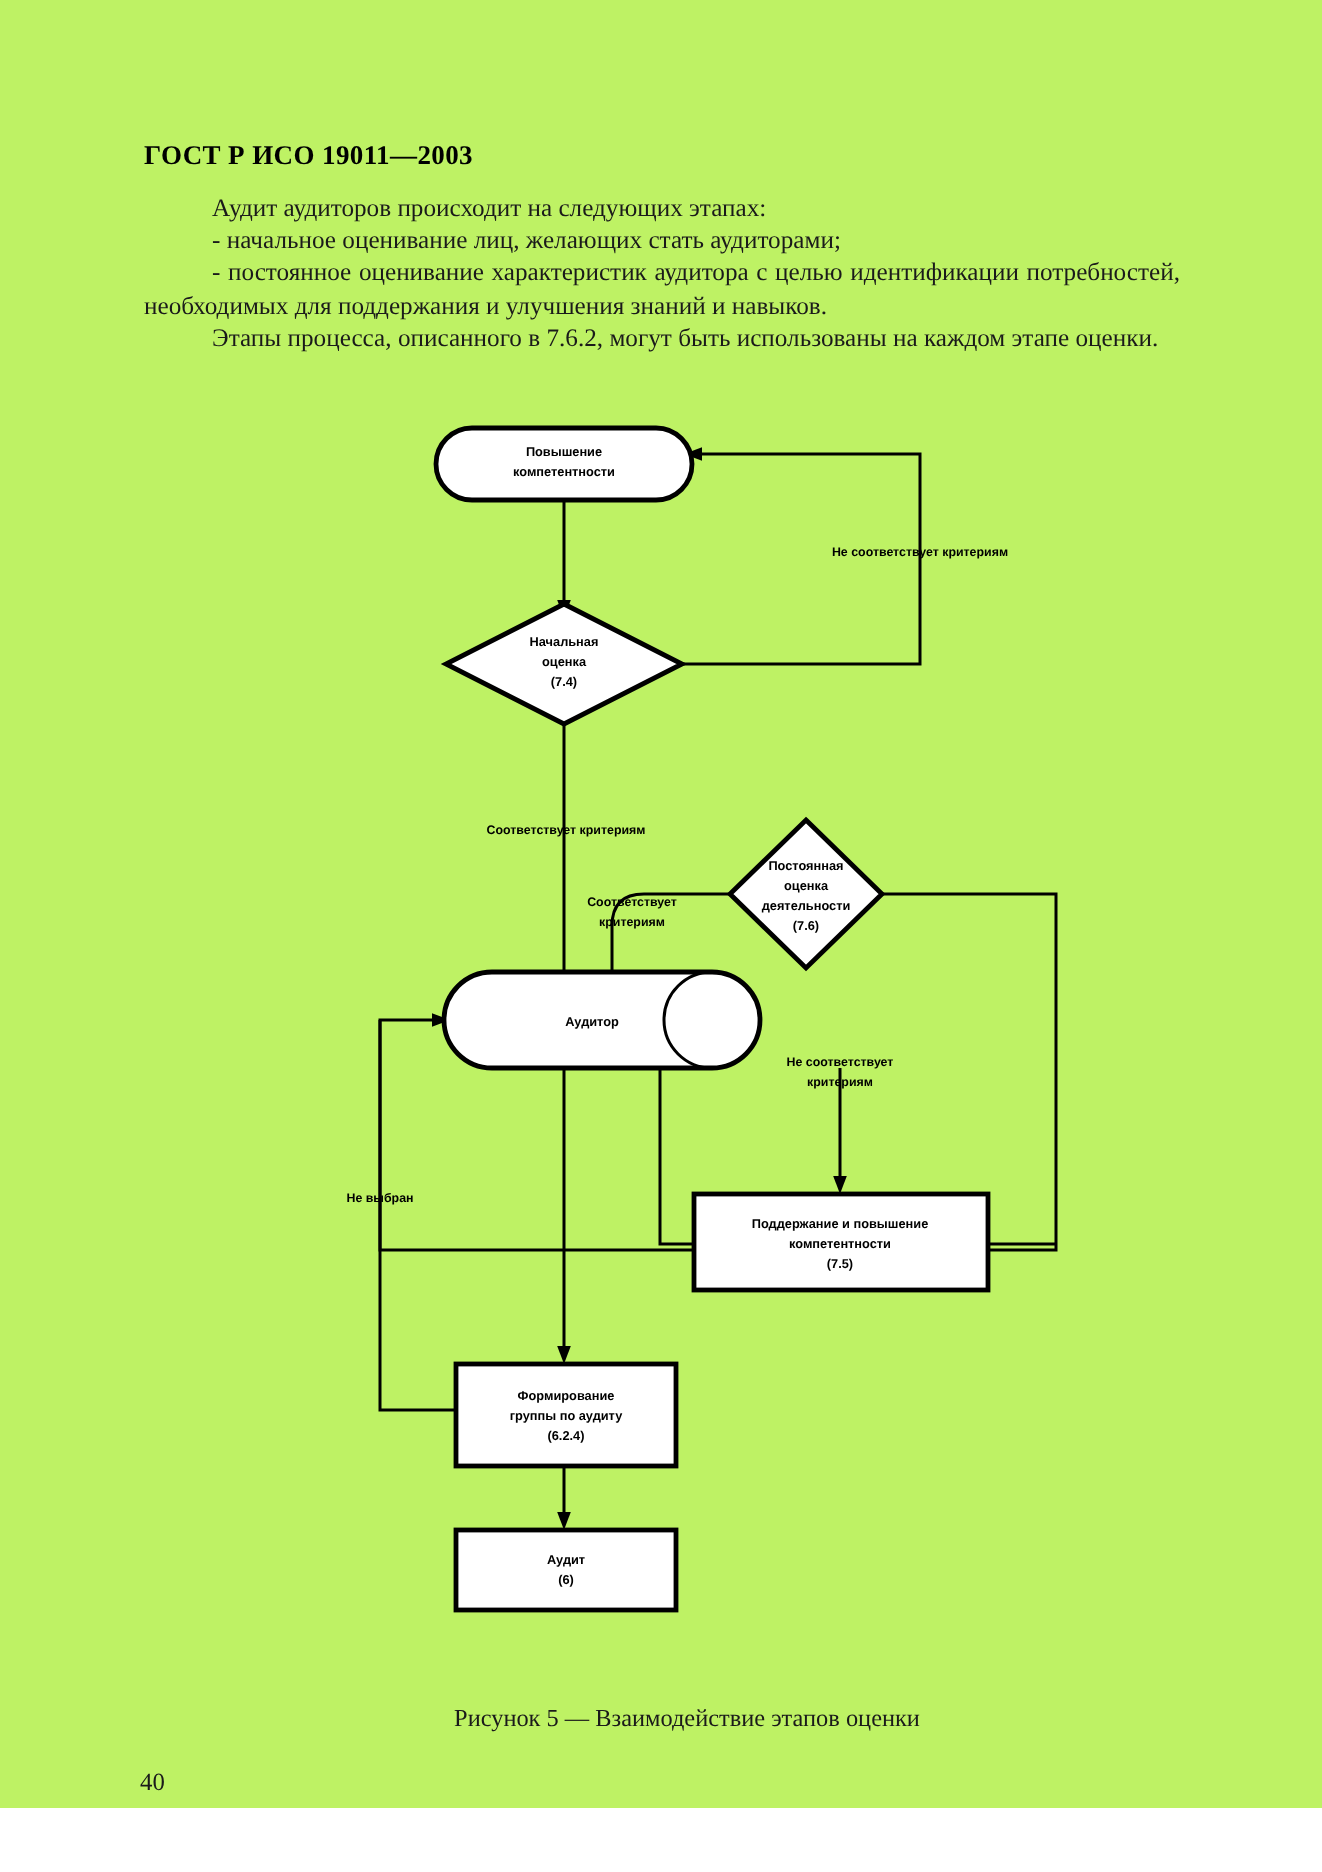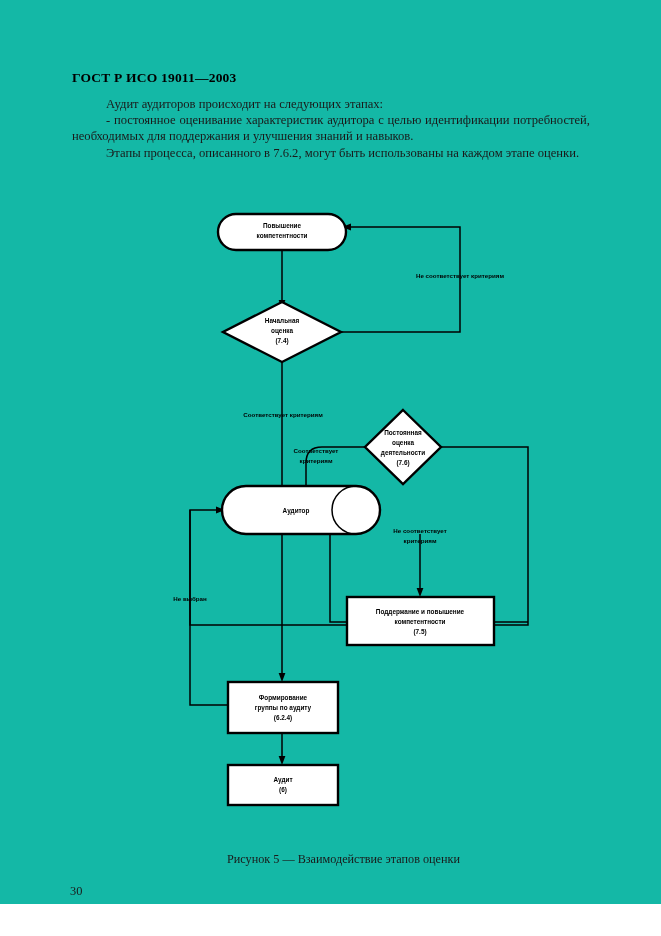--- a/index.html
+++ b/index.html
@@ -4,21 +4,21 @@
 <style>
   html, body {
     margin: 0;
     padding: 0;
     background: #ffffff;
   }
   .page {
     position: relative;
     width: 661px;
     height: 904px;
-    background: #14b8a6;
+    background: #bef264;
     font-family: "Liberation Serif", serif;
     color: #111111;
     overflow: hidden;
     text-decoration: underline;
   }
 
   
   .doc-header {
     position: absolute;
     left: 72px;
@@ -107,20 +107,21 @@
 </style>
 </head>
 <body>
 
 <div class="page">
 
   <div class="doc-header">ГОСТ Р ИСО 19011—2003</div>
 
   <div class="body-text">
     <p class="ind">Аудит аудиторов происходит на следующих этапах:</p>
+    <p class="ind">-  начальное оценивание лиц, желающих стать аудиторами;</p>
     <p class="ind">-  постоянное оценивание характеристик аудитора с целью идентификации потребностей, необходимых для поддержания и улучшения знаний и навыков.</p>
     <p class="ind">Этапы процесса, описанного в 7.6.2, могут быть использованы на каждом этапе оценки.</p>
   </div>
 
   <div class="figure">
     <svg width="661" height="625" viewBox="0 0 661 625" xmlns="http://www.w3.org/2000/svg">
 
       <g>
         <line class="conn" x1="282" y1="45" x2="282" y2="97"></line>
         <polygon points="282,104 278.6,95 285.4,95" fill="#000"></polygon>
@@ -227,15 +228,15 @@
       <text class="edgelabel" x="316" y="258">критериям</text>
       <text class="edgelabel" x="420" y="328">Не соответствует</text>
       <text class="edgelabel" x="420" y="338">критериям</text>
       <text class="edgelabel" x="190" y="396">Не выбран</text>
 
     </svg>
   </div>
 
   <div class="fig-caption">Рисунок 5 — Взаимодействие этапов оценки</div>
 
-  <div class="page-number">30</div>
+  <div class="page-number">40</div>
 
 </div>
 
 </body></html>

